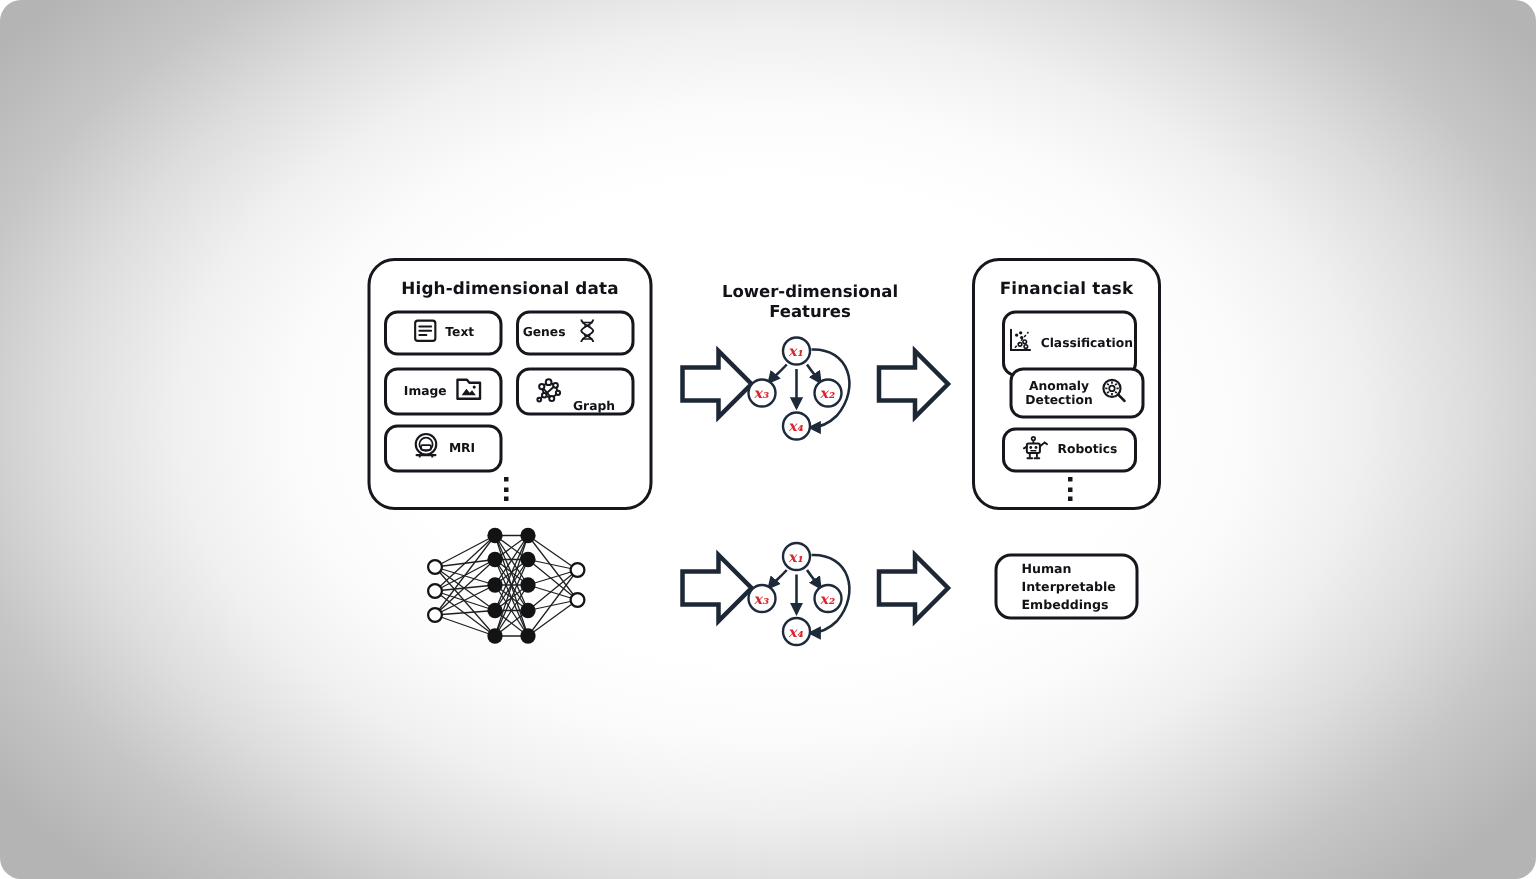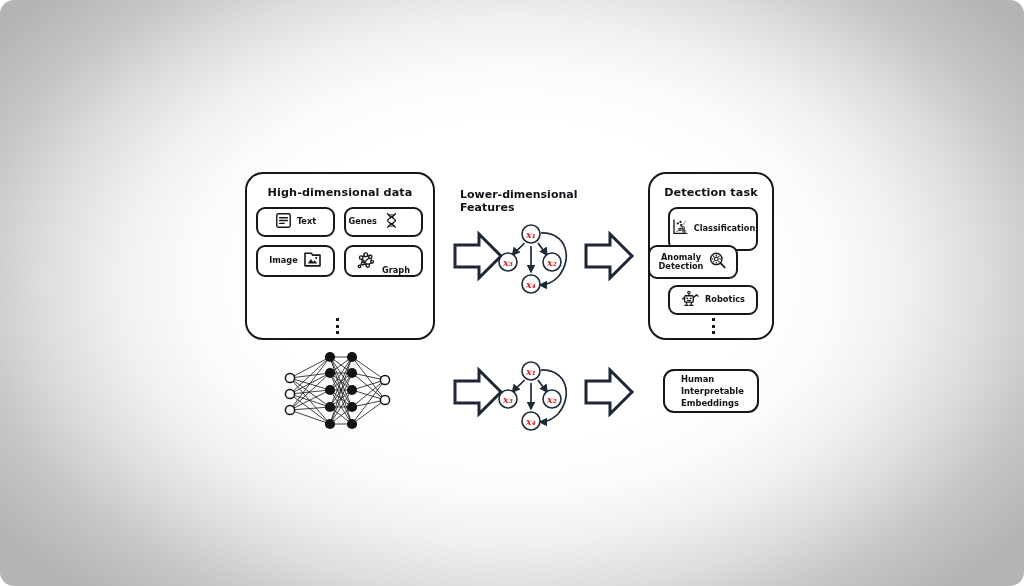--- a/index.html
+++ b/index.html
@@ -64,21 +64,21 @@
     color: #111317;
     line-height: 1.15;
     white-space: pre-line;
     text-align: center;
   }
   .chip-icon { flex: 0 0 auto; display: block; }
 
   
   .caption {
     position: absolute;
-    text-align: left;
+    text-align: center;
     font-weight: 700;
     color: #101217;
     line-height: 1.22;
     white-space: pre-line;
   }
 
   
   .vdots {
     position: absolute;
     display: flex;
@@ -190,30 +190,43 @@
           <circle cx="18" cy="13" r="1.7"></circle>
           <circle cx="13" cy="17.5" r="2"></circle>
           <circle cx="7" cy="15" r="1.8"></circle>
           <circle cx="3" cy="18.4" r="1.5"></circle>
         </g>
       </svg>
     </span>
     <span class="chip-label">Graph</span>
   </div>
 
+  <div class="chip" style="left:256px; top:283px; width:79px; height:32px;">
+    <span class="chip-icon">
+      <svg width="20" height="20" viewBox="0 0 24 24">
+        <circle cx="12" cy="11" r="8.2" fill="none" stroke="#15171c" stroke-width="1.7"></circle>
+        <circle cx="12" cy="11" r="5.3" fill="none" stroke="#15171c" stroke-width="1.4"></circle>
+        <rect x="8" y="11.6" width="8" height="4" rx="1.2" fill="none" stroke="#15171c" stroke-width="1.4"></rect>
+        <line x1="4.5" y1="19.6" x2="19.5" y2="19.6" stroke="#15171c" stroke-width="1.8" stroke-linecap="round"></line>
+        <line x1="7" y1="19.6" x2="7" y2="21.5" stroke="#15171c" stroke-width="1.5"></line>
+        <line x1="17" y1="19.6" x2="17" y2="21.5" stroke="#15171c" stroke-width="1.5"></line>
+      </svg>
+    </span>
+    <span class="chip-label">MRI</span>
+  </div>
 
 
   <div class="vdots" style="left:336px; top:318px;">
     <i></i>
       <i></i>
       <i></i>
   </div>
 
   <div class="panel" style="left:648px; top:172px; width:126px; height:168px;">
-    <div class="panel-title" style="top:12px; font-size:11.2px;">Detection task</div>
+    <div class="panel-title" style="top:12px; font-size:11.2px;">Financial task</div>
   </div>
 
   <div class="chip" style="left:668px; top:207px; width:90px; height:44px;">
     <span class="chip-icon">
       <svg width="18" height="18" viewBox="0 0 24 24">
         <path d="M4 2.5 L4 20.5 L21 20.5" fill="none" stroke="#15171c" stroke-width="1.8" stroke-linecap="round"></path>
         <path d="M7.5 18.5 L19.5 4.5" fill="none" stroke="#15171c" stroke-width="1.3" stroke-dasharray="2.4 1.8"></path>
         <g fill="#15171c">
           <circle cx="9" cy="7.2" r="1.5"></circle>
           <circle cx="12.6" cy="5.2" r="1.5"></circle>
@@ -222,21 +235,21 @@
         <g fill="none" stroke="#15171c" stroke-width="1.4">
           <circle cx="12" cy="15.4" r="1.6"></circle>
           <circle cx="16.2" cy="13.2" r="1.6"></circle>
           <circle cx="17.2" cy="17.4" r="1.6"></circle>
         </g>
       </svg>
     </span>
     <span class="chip-label">Classification</span>
   </div>
 
-  <div class="chip" style="left:648px; top:245px; width:90px; height:34px;">
+  <div class="chip" style="left:673px; top:245px; width:90px; height:34px;">
     <span class="chip-label">Anomaly
 Detection</span>
     <span class="chip-icon">
       <svg width="19" height="19" viewBox="0 0 24 24">
         <circle cx="10.5" cy="10" r="7.2" fill="none" stroke="#15171c" stroke-width="1.8"></circle>
         <line x1="15.8" y1="15.2" x2="21" y2="20.6" stroke="#15171c" stroke-width="2.2" stroke-linecap="round"></line>
         <g fill="none" stroke="#15171c" stroke-width="1.5">
           <circle cx="10.5" cy="10" r="2.3"></circle>
           <line x1="10.5" y1="4.3" x2="10.5" y2="6.2"></line>
           <line x1="10.5" y1="13.8" x2="10.5" y2="15.7"></line>

